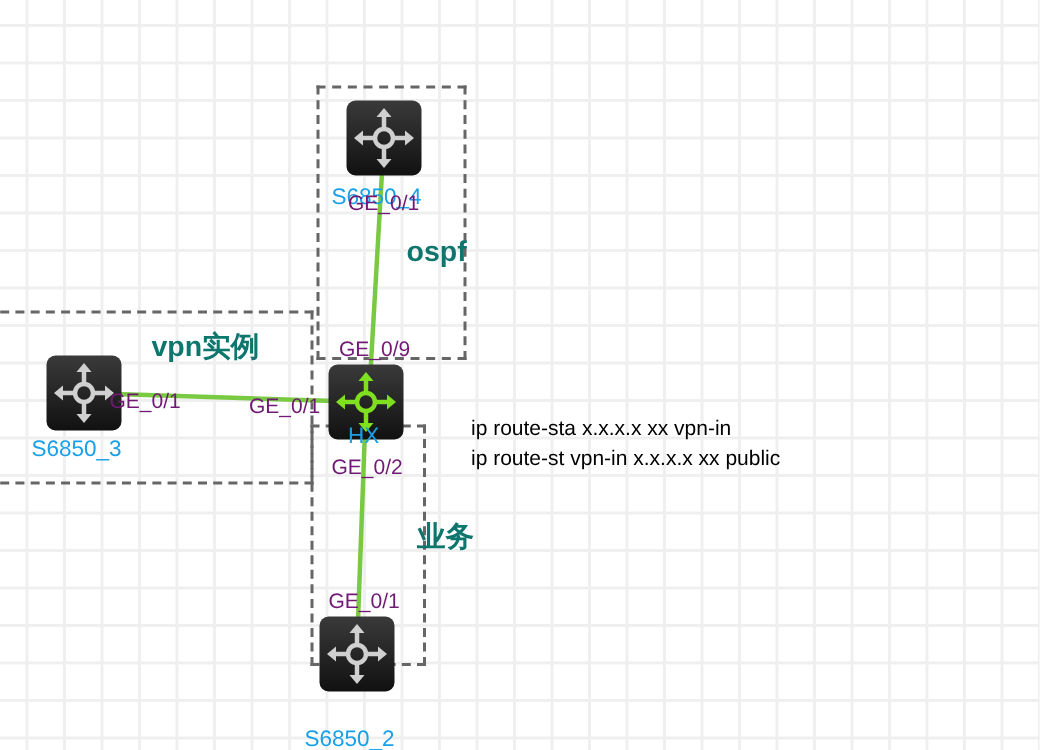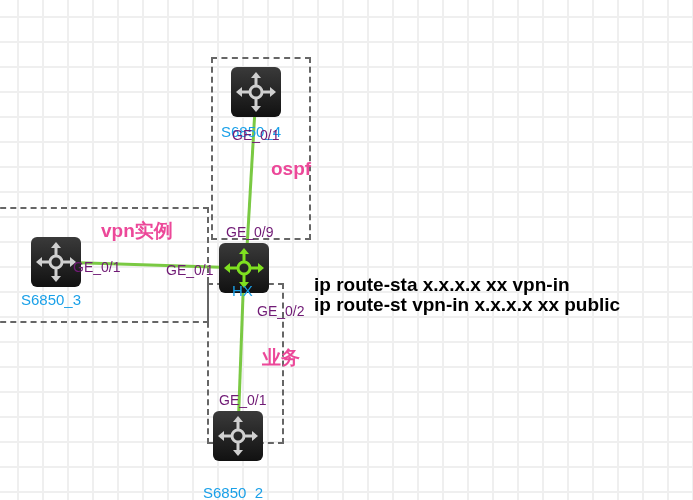--- a/index.html
+++ b/index.html
@@ -5,22 +5,22 @@
   html,body{margin:0;padding:0;}
   body{width:693px;height:500px;position:relative;overflow:hidden;background:#fff;
     background-image:linear-gradient(#efefef 2px, transparent 2px),linear-gradient(90deg,#efefef 2px, transparent 2px);
     background-size:25px 25px;background-position:0 16px, 17px 0;
     font-family:"Liberation Sans",sans-serif;}
   .zone{position:absolute;border:2px dashed #666;box-sizing:border-box;}
   .dev{position:absolute;width:50px;height:50px;border-radius:6px;background:linear-gradient(#3a3a3a,#111);}
   .dev svg{position:absolute;left:0;top:0;}
   .name{position:absolute;color:#1aa0e8;font-weight:normal;font-size:15px;white-space:nowrap;}
   .port{position:absolute;color:#701a75;font-size:14px;white-space:nowrap;}
-  .lbl{position:absolute;color:#ec4899;font-weight:bold;font-size:19px;white-space:nowrap;}
-  .note{position:absolute;color:#000;font-weight:bold;font-size:19px;white-space:nowrap;line-height:26px;}
+  .lbl{position:absolute;color:#0f766e;font-weight:bold;font-size:19px;white-space:nowrap;}
+  .note{position:absolute;color:#000;font-weight:normal;font-size:14px;white-space:nowrap;line-height:26px;}
   svg.links{position:absolute;left:0;top:0;}
 </style>
 </head>
 <body>
 
 <div class="zone" style="left:211px;top:57px;width:100px;height:183px;"></div>
 <div class="zone" style="left:-10px;top:207px;width:219px;height:116px;"></div>
 <div class="zone" style="left:207px;top:283px;width:77px;height:161px;"></div>
 
 <svg class="links" width="693" height="500">
@@ -100,21 +100,21 @@
 
 <div class="name" style="left:221px;top:123px;">S6850_4</div>
 <div class="name" style="left:21px;top:291px;">S6850_3</div>
 <div class="name" style="left:232px;top:282px;">HX</div>
 <div class="name" style="left:203px;top:484px;">S6850_2</div>
 
 <div class="port" style="left:232px;top:127px;">GE_0/1</div>
 <div class="port" style="left:226px;top:224px;">GE_0/9</div>
 <div class="port" style="left:73px;top:259px;">GE_0/1</div>
 <div class="port" style="left:166px;top:262px;">GE_0/1</div>
-<div class="port" style="left:221px;top:303px;margin-left:36px;">GE_0/2</div>
+<div class="port" style="left:221px;top:303px;">GE_0/2</div>
 <div class="port" style="left:219px;top:392px;">GE_0/1</div>
 
 <div class="lbl" style="left:271px;top:158px;">ospf</div>
 <div class="lbl" style="left:101px;top:218px;">vpn实例</div>
-<div class="lbl" style="left:262px;top:345px;">业务</div>
+<div class="lbl" style="left:278px;top:345px;">业务</div>
 
 <div class="note" style="left:314px;top:272px;">ip route-sta x.x.x.x xx vpn-in</div>
 <div class="note" style="left:314px;top:292px;">ip route-st vpn-in x.x.x.x xx public</div>
 
 </body></html>

